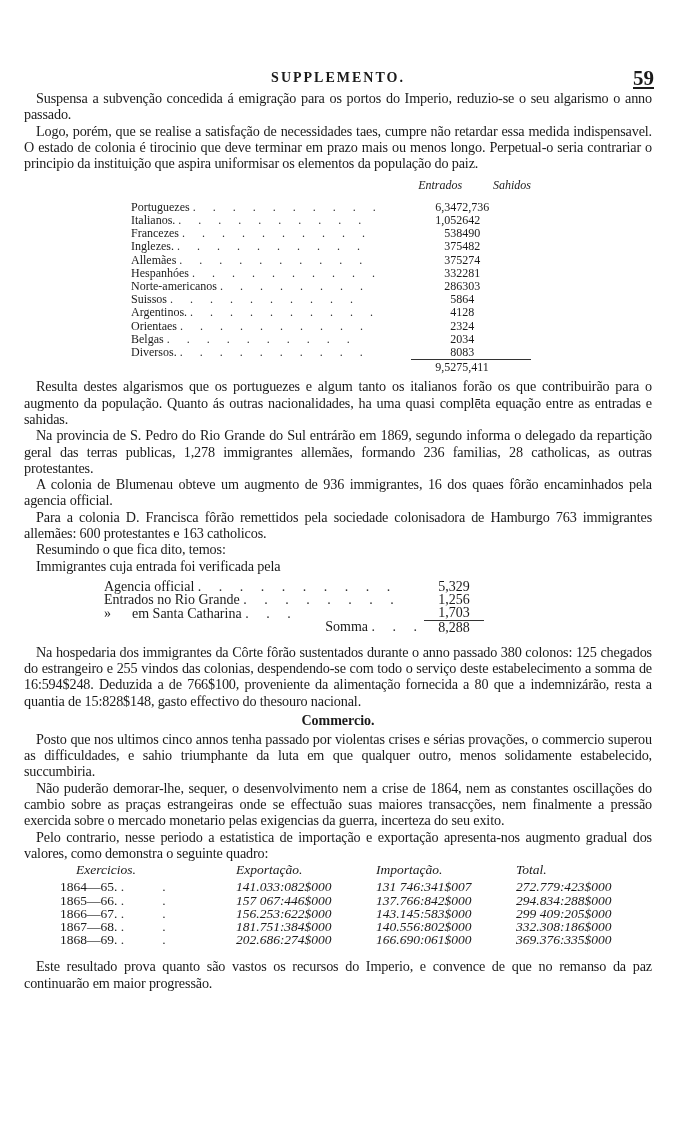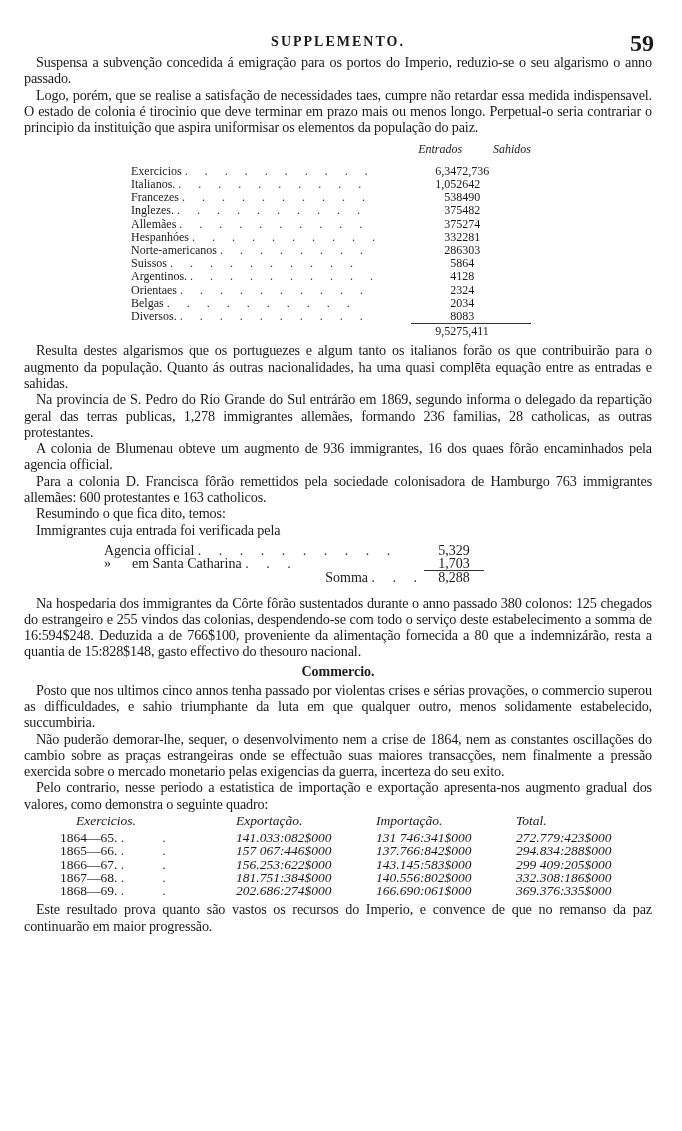--- a/index.html
+++ b/index.html
@@ -2,27 +2,27 @@
 <html><head>
 <meta charset="utf-8">
 <style>
   html, body { margin: 0; padding: 0; background: #ffffff; }
   body {
     width: 682px; height: 1131px; overflow: hidden; position: relative;
     font-family: "Liberation Serif", "DejaVu Serif", serif;
     color: #1a1a1a;
   }
   .page { position: absolute; left: 24px; top: 32px; width: 628px; }
-  .header { position: relative; height: 22px; }
+  .header { position: relative; height: 22px; margin-top: 36px; }
   .running-title {
     position: absolute; left: 0; right: 0; top: 2px; text-align: center;
     font-weight: bold; font-size: 14px; letter-spacing: 2px;
   }
   .page-number {
-    position: absolute; right: -2px; top: -2px; font-size: 24px; font-weight: bold;
+    position: absolute; right: -2px; top: -2px; font-size: 21px; font-weight: bold; text-decoration: underline;
   }
   p {
     margin: 0; font-size: 14.2px; line-height: 16.3px; text-align: justify;
     text-indent: 12px; font-family: "Liberation Sans Narrow", "Liberation Serif", serif;
     letter-spacing: -0.15px;
   }
 
   
   .nat-table { margin: 8px 0 4px 107px; width: 400px; border-collapse: collapse; font-size: 12px; }
   .nat-table td { padding: 0; line-height: 13.2px; white-space: nowrap; }
@@ -38,21 +38,21 @@
   .sum-table td { padding: 0; line-height: 13.2px; white-space: nowrap; }
   .sum-table .num { text-align: center; width: 60px; }
   .sum-table .total td.num { border-top: 1px solid #333; }
   .sum-table .lbl-right { text-align: right; }
 
   h2.section {
     text-align: center; margin: 4px 0 2px 0; font-size: 14px; font-weight: bold;
   }
 
   
-  .com-table { margin: 2px 0 4px 36px; border-collapse: collapse; font-size: 13.5px; }
+  .com-table { margin: 2px 0 12px 36px; border-collapse: collapse; font-size: 13.5px; }
   .com-table td, .com-table th { padding: 0; line-height: 13.2px; white-space: nowrap; }
   .com-table th { font-style: italic; font-weight: normal; text-align: center; padding-bottom: 4px; }
   .com-table .yr { width: 150px; }
   .com-table .c { width: 130px; text-align: left; padding-left: 10px; font-style: italic; }
 </style>
 </head>
 <body>
 
 <div class="page">
 
@@ -65,21 +65,21 @@
   <p>Logo, porém, que se realise a satisfação de necessidades taes, cumpre não retardar essa medida indispensavel. O estado de colonia é tirocinio que deve terminar em prazo mais ou menos longo. Perpetual-o seria contrariar o principio da instituição que aspira uniformisar os elementos da população do paiz.</p>
 
   <table class="nat-table">
     <tbody>
         <tr>
       <td class="name"></td>
       <td class="hdr num">Entrados</td>
       <td class="hdr num2">Sahidos</td>
     </tr>
     <tr>
-          <td class="name"><span>Exercicios</span> <span class="leader">. . . . . . . . . .</span></td>
+          <td class="name"><span>Portuguezes</span> <span class="leader">. . . . . . . . . .</span></td>
           <td class="num">6,347</td>
           <td class="num2">2,736</td>
         </tr>
     <tr>
           <td class="name"><span>Italianos.</span> <span class="leader">. . . . . . . . . .</span></td>
           <td class="num">1,052</td>
           <td class="num2">642</td>
         </tr>
     <tr>
           <td class="name"><span>Francezes</span> <span class="leader">. . . . . . . . . .</span></td>
@@ -144,20 +144,24 @@
   <p>A colonia de Blumenau obteve um augmento de 936 immigrantes, 16 dos quaes fôrão encaminhados pela agencia official.</p>
   <p>Para a colonia D. Francisca fôrão remettidos pela sociedade colonisadora de Hamburgo 763 immigrantes allemães: 600 protestantes e 163 catholicos.</p>
   <p>Resumindo o que fica dito, temos:</p>
   <p>Immigrantes cuja entrada foi verificada pela</p>
 
   <table class="sum-table">
     <tbody>
         <tr>
           <td style="width:320px"><span>Agencia official</span> <span class="leader">. . . . . . . . . .</span></td>
           <td class="num">5,329</td>
+        </tr>
+    <tr>
+          <td><span>Entrados no Rio Grande</span> <span class="leader">. . . . . . . .</span></td>
+          <td class="num">1,256</td>
         </tr>
     <tr>
           <td><span style="white-space:pre">»      em Santa Catharina</span> <span class="leader">. . .</span></td>
           <td class="num">1,703</td>
         </tr>
     <tr class="total">
           <td class="lbl-right"><span>Somma</span> <span class="leader">. . .</span></td>
           <td class="num">8,288</td>
         </tr>
   </tbody>
@@ -175,21 +179,21 @@
     <tbody>
         <tr>
       <th class="yr" style="text-align:left;padding-left:16px">Exercicios.</th>
       <th class="c">Exportação.</th>
       <th class="c">Importação.</th>
       <th class="c">Total.</th>
     </tr>
     <tr>
           <td class="yr"><span>1864—65.</span> <span class="leader" style="white-space:pre">.   .</span></td>
           <td class="c">141.033:082$000</td>
-          <td class="c">131 746:341$000</td>
+          <td class="c">131 746:341$007</td>
           <td class="c">272.779:423$000</td>
         </tr>
     <tr>
           <td class="yr"><span>1865—66.</span> <span class="leader" style="white-space:pre">.   .</span></td>
           <td class="c">157 067:446$000</td>
           <td class="c">137.766:842$000</td>
           <td class="c">294.834:288$000</td>
         </tr>
     <tr>
           <td class="yr"><span>1866—67.</span> <span class="leader" style="white-space:pre">.   .</span></td>

